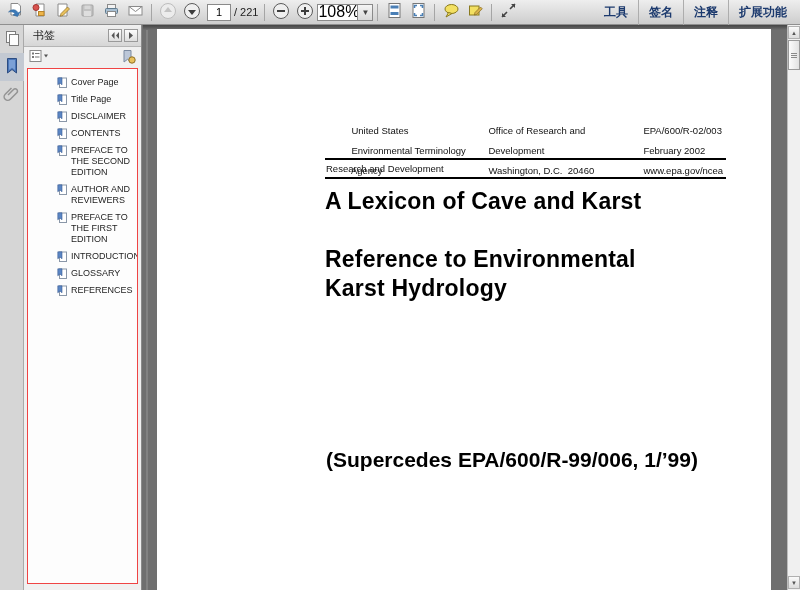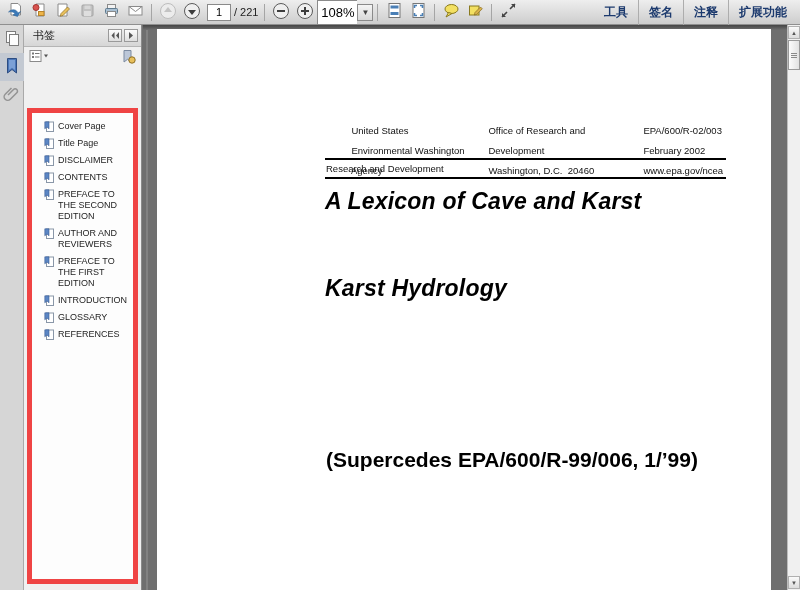--- a/index.html
+++ b/index.html
@@ -11,22 +11,22 @@
   .toolbar { position:absolute; top:0; left:0; width:800px; height:25px;
              background:linear-gradient(#eeeeee,#cdcdcd);
              border-bottom:1px solid #8f8f8f;
              display:flex; align-items:center; padding:0 3px; }
   .tbtn { width:24px; height:21px; border:none; background:transparent; padding:1px;
           display:flex; align-items:center; justify-content:center; border-radius:2px; }
   .tsep { width:1px; height:17px; background:#a5a5a5; margin:0 4px; flex:none; }
   .pagebox { width:24px; height:17px; border:1px solid #8a8a8a; background:#fff;
              font-size:11px; text-align:center; padding:0; margin:0 3px; }
   .pagetotal { font-size:11px; color:#222; margin-right:2px; white-space:pre; }
-  .zoombox { width:40px; height:25px; border:1px solid #8a8a8a; border-right:none;
-             background:#fff; font-size:13px; text-align:center; padding:0; }
+  .zoombox { width:40px; height:17px; border:1px solid #8a8a8a; border-right:none;
+             background:#fff; font-size:16px; text-align:center; padding:0; }
   .zoomdrop { width:16px; height:17px; border:1px solid #8a8a8a; background:linear-gradient(#f5f5f5,#d8d8d8);
               font-size:8px; color:#444; padding:0; line-height:15px; }
   .menu-group { margin-left:auto; display:flex; align-items:stretch; height:25px; }
   .menu-btn { border:none; background:transparent; color:#1c3a6e; font-weight:bold;
               font-size:12px; padding:4px 10px; border-left:1px solid #adadad; }
   .menu-btn:first-child { border-left:none; }
 
   
   .tabstrip { position:absolute; left:0; top:25px; width:24px; height:565px;
               background:#d6d6d6; border-right:1px solid #a9a9a9; }
@@ -40,42 +40,42 @@
   .panel-header { height:22px; background:linear-gradient(#f0f0f0,#d6d6d6);
                   border-bottom:1px solid #b5b5b5; display:flex; align-items:center;
                   padding:0 3px 0 9px; }
   .panel-title { font-size:11px; color:#222; flex:1; }
   .ph-btn { width:14px; height:13px; border:1px solid #9a9a9a; background:linear-gradient(#fcfcfc,#dedede);
             padding:0; margin-left:2px; display:flex; align-items:center; justify-content:center; }
   .panel-tools { height:21px; display:flex; align-items:center; padding:0 5px; }
   .pt-btn { border:none; background:transparent; padding:0; display:flex; align-items:center; }
   .pt-spacer { flex:1; }
   .bm-list { position:absolute; left:3px; right:3px; top:43px; bottom:6px;
-             background:#fdfdfd; border:5px solid #ef4444; overflow:hidden; padding:5px 2px 0 0;margin-top:40px; }
+             background:#fdfdfd; border:1px solid #ef4444; overflow:hidden; padding:5px 2px 0 17px; }
   .bm-item { display:flex; align-items:flex-start; gap:4px; padding:3px 2px 3px 12px;
              cursor:default; }
   .bm-item svg { flex:none; margin-top:0px; }
   .bm-label { font-size:9px; line-height:11px; color:#1d1d1d; }
 
   
   .docarea { position:absolute; left:143px; top:25px; right:13px; height:565px; background:#6f6f6f; }
   .doc-topshade { position:absolute; left:0; top:0; right:0; height:5px;
                   background:linear-gradient(#454545,#6f6f6f); }
   .splitter { position:absolute; left:3px; top:0; width:2px; height:565px; background:#828282; }
   .page { position:absolute; left:14px; top:4px; width:614px; height:561px; background:#ffffff; }
 
   .pg-header { position:absolute; left:168px; top:87px; display:flex; font-size:9.5px;
                line-height:10px; color:#111; }
   .pg-col { white-space:pre; }
   .pg-col1 { width:137px; } .pg-col2 { width:155px; }
   .rule1 { position:absolute; left:168px; top:129px; width:401px; height:2px; background:#000; }
   .division { position:absolute; left:169px; top:134px; font-size:9.5px; color:#111;text-align:right; }
   .rule2 { position:absolute; left:168px; top:148px; width:401px; height:2px; background:#000; }
   .doc-title { position:absolute; left:168px; top:158px; font-size:23px; font-weight:bold;
-               line-height:29px; color:#000; letter-spacing:.2px;font-style:italic; }
+               line-height:29px; color:#000; letter-spacing:.2px; }
   .supersedes { position:absolute; left:169px; top:419px; font-size:21px; font-weight:bold; color:#000; }
 
   
   .vscroll { position:absolute; right:0; top:25px; width:13px; height:565px;
              background:#f0f0f0; border-left:1px solid #bdbdbd; }
   .sc-btn { position:absolute; left:0; width:12px; height:13px;
             background:linear-gradient(#fafafa,#dcdcdc); border:1px solid #b0b0b0;
             padding:0; font-size:6px; color:#555; line-height:10px; }
   .sc-up { top:1px; } .sc-down { bottom:1px; }
   .sc-thumb { position:absolute; left:0; top:15px; width:12px; height:30px;
@@ -341,21 +341,21 @@
   </div>
 
   <div class="docarea">
     <div class="splitter"></div>
     <div class="doc-topshade"></div>
 
     <div class="page">
       <div class="pg-header">
         <div class="pg-col pg-col1">
           <span>United States</span><br>
-          <span>Environmental Washington</span><br>
+          <span>Environmental Terminology</span><br>
           <span>Agency</span>
         </div>
         <div class="pg-col pg-col2">
           <span>Office of Research and</span><br>
           <span>Development</span><br>
           <span>Washington, D.C.  20460</span>
         </div>
         <div class="pg-col pg-col3">
           <span>EPA/600/R-02/003</span><br>
           <span>February 2002</span><br>
@@ -363,21 +363,21 @@
         </div>
       </div>
 
       <div class="rule1"></div>
       <div class="division">Research and Development</div>
       <div class="rule2"></div>
 
       <div class="doc-title">
         <span>A Lexicon of Cave and Karst</span><br>
         <br>
-        <br>
+        <span>Reference to Environmental</span><br>
         <span>Karst Hydrology</span>
       </div>
 
       <div class="supersedes">(Supercedes EPA/600/R-99/006, 1/’99)</div>
     </div>
   </div>
 
   <div class="vscroll">
     <button class="sc-btn sc-up">▲</button>
     <div class="sc-thumb">

